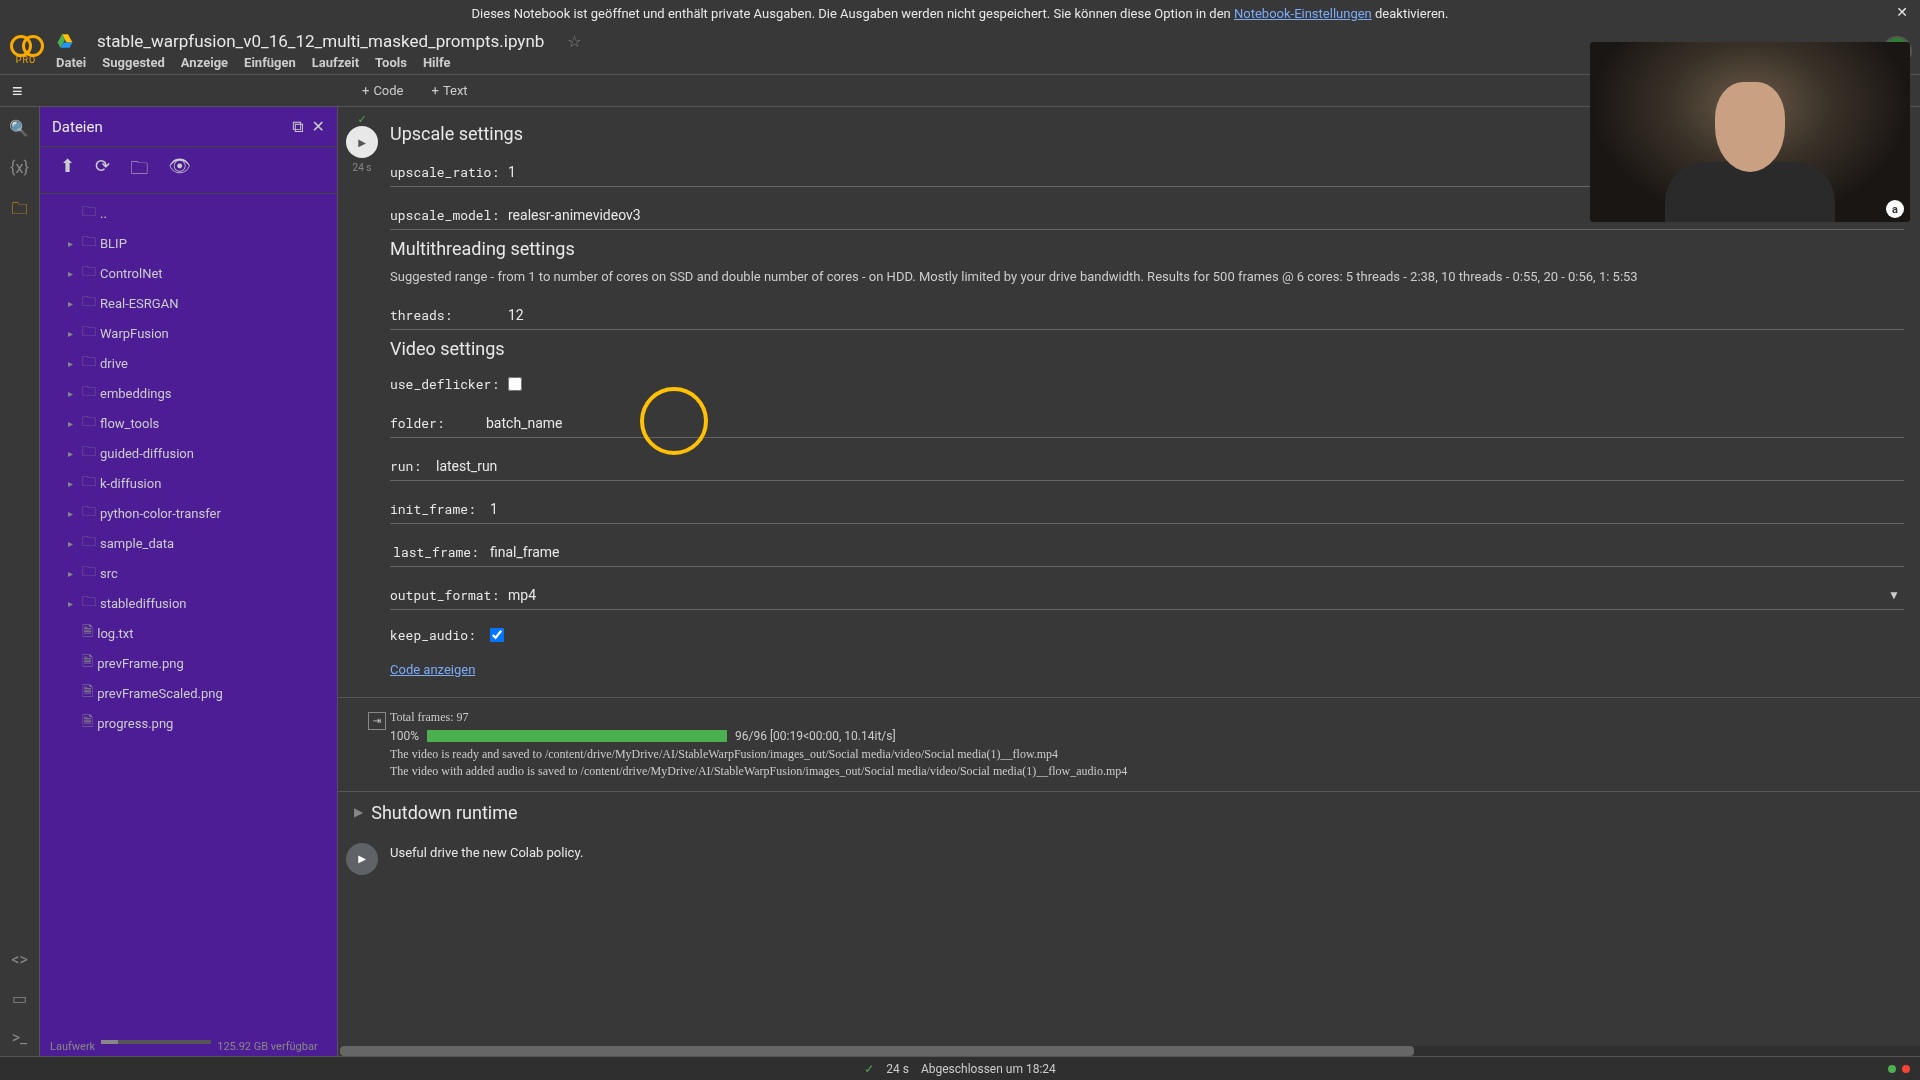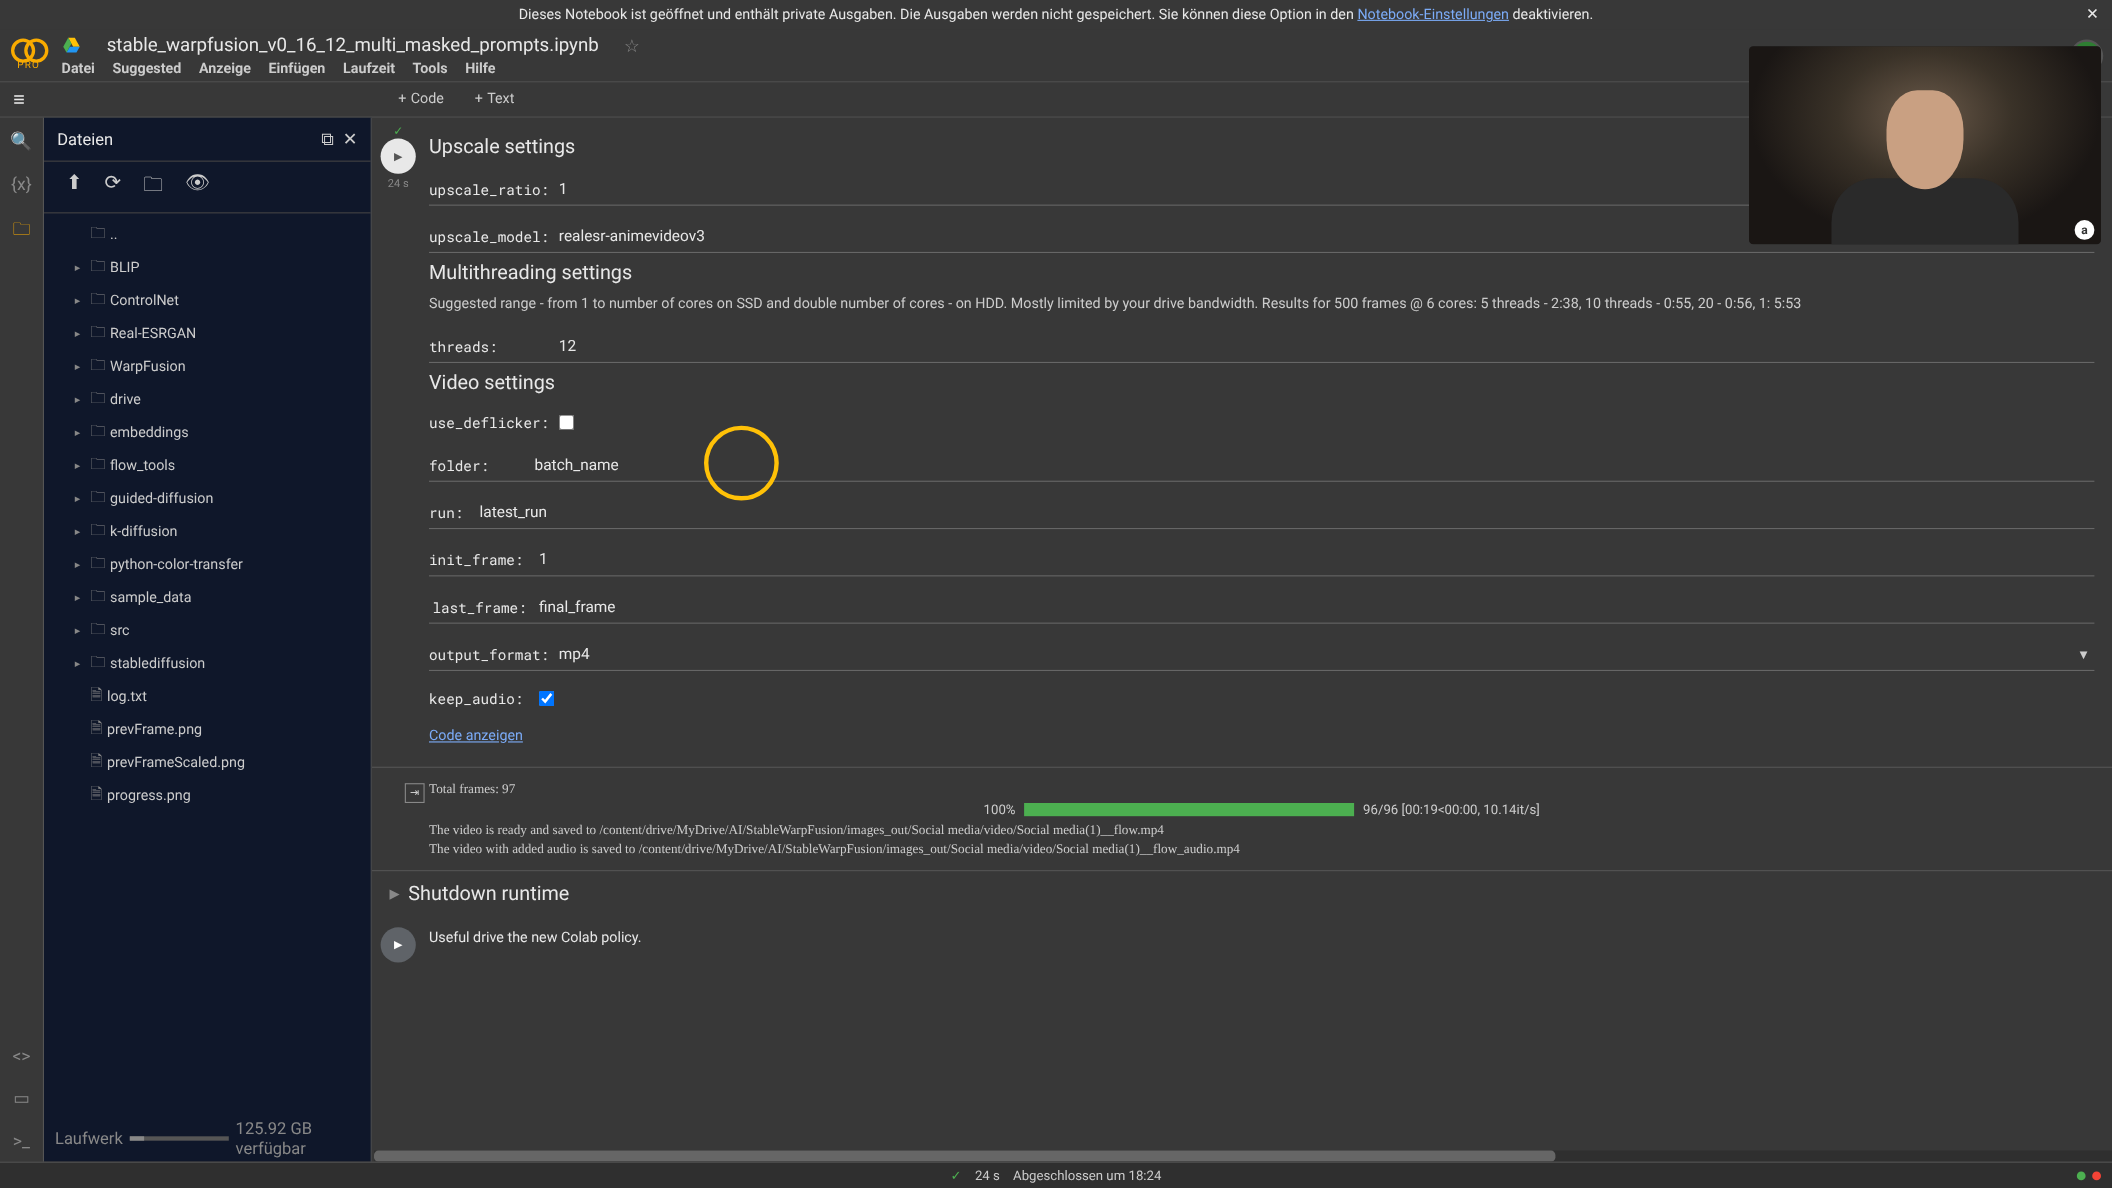--- a/index.html
+++ b/index.html
@@ -36,32 +36,32 @@
 
 .main { display: flex; height: calc(100% - 128px); }
 
 
 .left-rail { width: 40px; background: #383838; display: flex; flex-direction: column; align-items: center; padding-top: 12px; gap: 20px; border-right: 1px solid #555; }
 .rail-icon { font-size: 16px; color: #888; cursor: pointer; }
 .rail-icon.active { color: #f9ab00; }
 .rail-bottom { margin-top: auto; margin-bottom: 12px; display: flex; flex-direction: column; gap: 20px; align-items: center; }
 
 
-.file-panel { width: 298px; background: #0f172a; border-right: 1px solid #555; display: flex; flex-direction: column; }
+.file-panel { width: 298px; background: #4c1d95; border-right: 1px solid #555; display: flex; flex-direction: column; }
 .file-header { display: flex; align-items: center; justify-content: space-between; padding: 10px 12px; }
 .file-title { font-size: 15px; color: #e8e8e8; }
 .file-header-icons { display: flex; gap: 8px; font-size: 16px; color: #ccc; }
 .file-toolbar { display: flex; gap: 20px; padding: 8px 20px; font-size: 18px; color: #ccc; border-top: 1px solid #444; border-bottom: 1px solid #444; }
 .file-tree { flex: 1; overflow-y: auto; padding: 4px 8px; }
 .tree-item { display: flex; align-items: center; gap: 4px; padding: 3px 4px; cursor: pointer; font-size: 13px; color: #ccc; }
 .tree-item.indent { padding-left: 20px; }
 .tree-caret { width: 10px; font-size: 10px; color: #888; }
 .folder-icon { color: #888; font-size: 14px; }
 .file-icon { color: #888; font-size: 14px; }
-.disk-bar { padding: 6px 10px; font-size: 15px; color: #888; display: flex; align-items: center; gap: 6px; }
+.disk-bar { padding: 6px 10px; font-size: 11px; color: #888; display: flex; gap: 6px; }
 .disk-progress { width: 110px; height: 4px; background: #555; position: relative; }
 .disk-progress-fill { height: 100%; background: #888; width: 15%; }
 
 
 .notebook { flex: 1; overflow-y: auto; background: #383838; position: relative; }
 .cell-wrap { display: flex; }
 .cell-gutter { width: 48px; display: flex; flex-direction: column; align-items: center; padding-top: 6px; font-size: 10px; color: #888; }
 .cell-check { color: #4caf50; font-size: 11px; }
 .run-btn { width: 32px; height: 32px; border-radius: 50%; background: #5f6368; display: flex; align-items: center; justify-content: center; color: #fff; cursor: pointer; margin-bottom: 4px; }
 .run-btn.white { background: #e8e8e8; color: #555; }
@@ -74,21 +74,21 @@
 .form-label { font-family: 'Roboto Mono', monospace; font-size: 13px; color: #e8e8e8; min-width: 110px; margin-right: 8px; }
 .form-input { flex: 1; background: transparent; border: none; color: #e8e8e8; font-size: 14px; outline: none; padding: 4px 0; }
 .form-dropdown { position: absolute; right: 4px; color: #ccc; font-size: 12px; }
 .form-check { width: 14px; height: 14px; }
 .form-row.nobord { border-bottom: none; }
 
 .code-link { color: #7cacf8; font-size: 13px; margin-top: 12px; display: inline-block; }
 
 .output-area { border-top: 1px solid #555; margin-top: 12px; padding: 10px 16px; font-family: 'Roboto Mono', monospace; font-size: 12px; color: #ccc; }
 .output-toggle { width: 18px; height: 18px; border: 1px solid #888; display: flex; align-items: center; justify-content: center; font-size: 10px; margin-left: 14px; margin-top: 4px; }
-.progress-row { display: flex; align-items: center; gap: 8px; margin: 4px 0; justify-content: center; }
+.progress-row { display: flex; align-items: center; gap: 8px; margin: 4px 0; }
 .progress-pct { color: #ccc; }
 .progress-bar { width: 300px; height: 12px; background: #4caf50; }
 .progress-text { color: #ccc; }
 .output-line { white-space: pre; margin: 2px 0; color: #ccc; font-family: Liberation Serif, serif; }
 
 .collapsed-section { display: flex; align-items: center; padding: 10px 16px; gap: 8px; border-top: 1px solid #555; }
 .collapse-caret { font-size: 12px; color: #888; }
 .collapsed-title { font-size: 18px; }
 
 .cell-options { position: absolute; top: 0; right: 8px; font-size: 16px; color: #888; cursor: pointer; }

